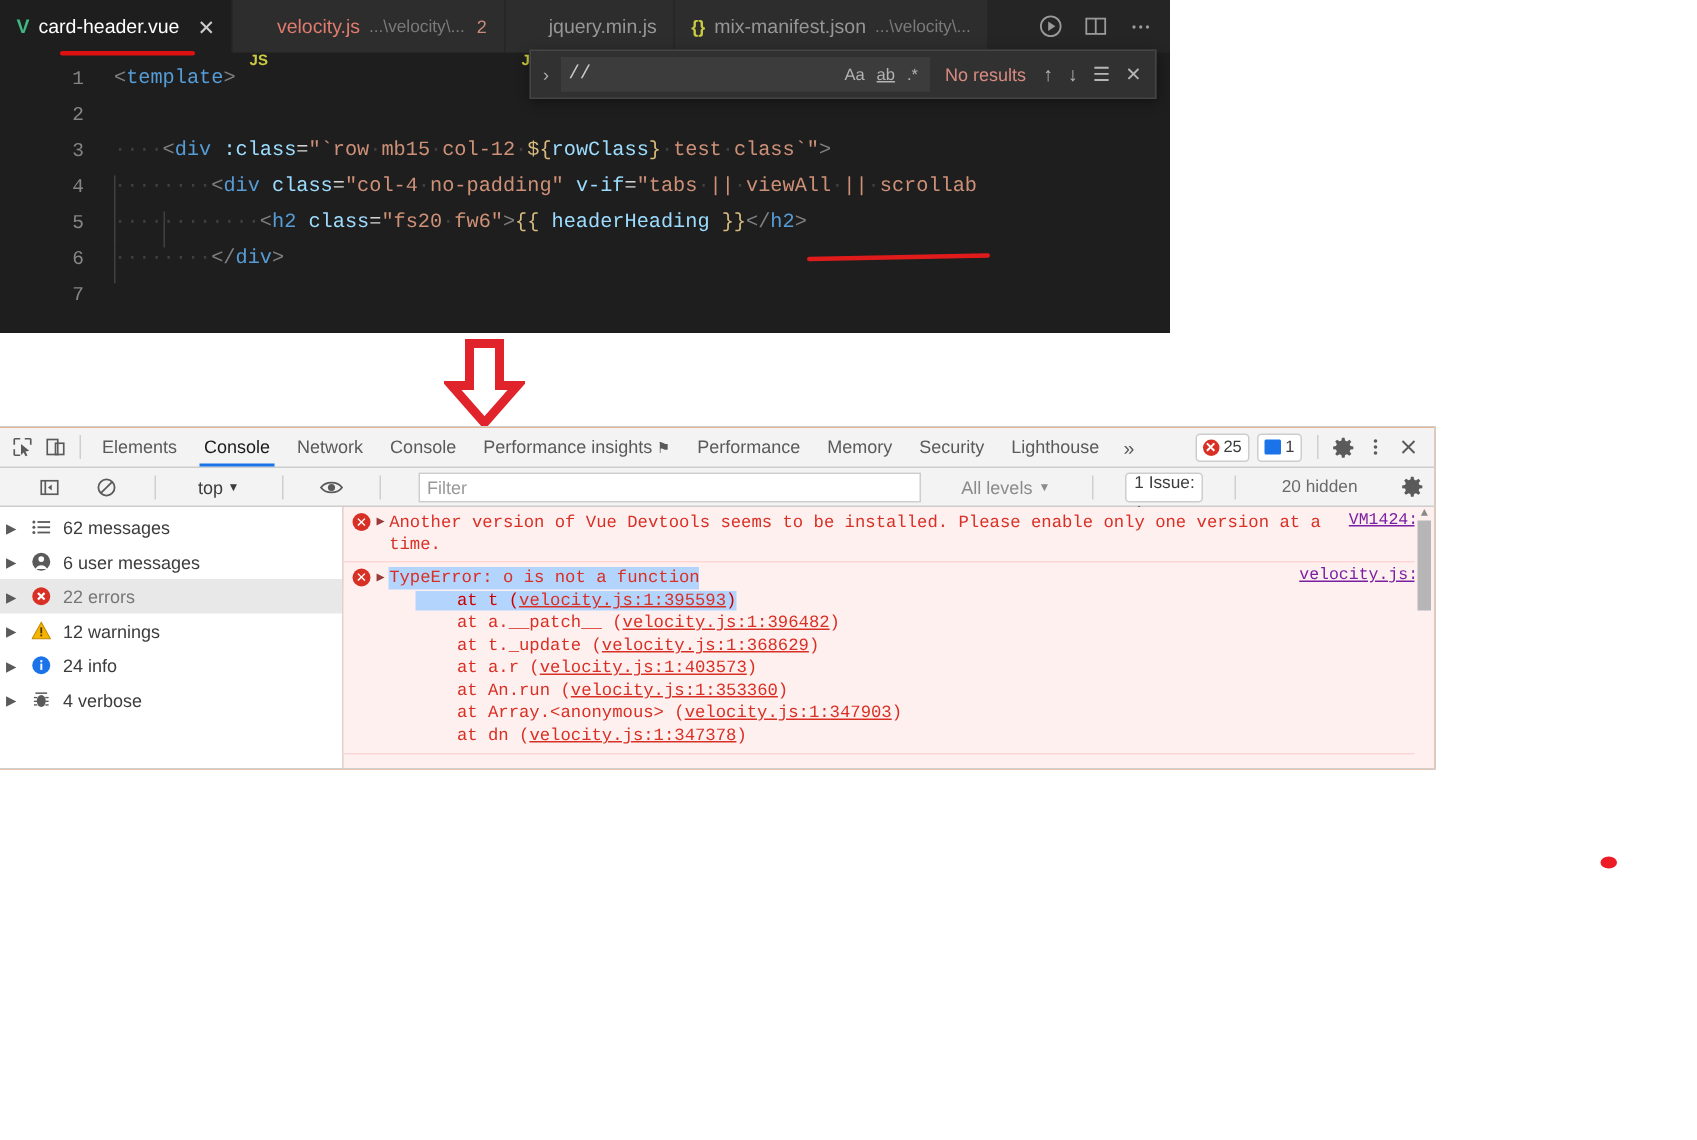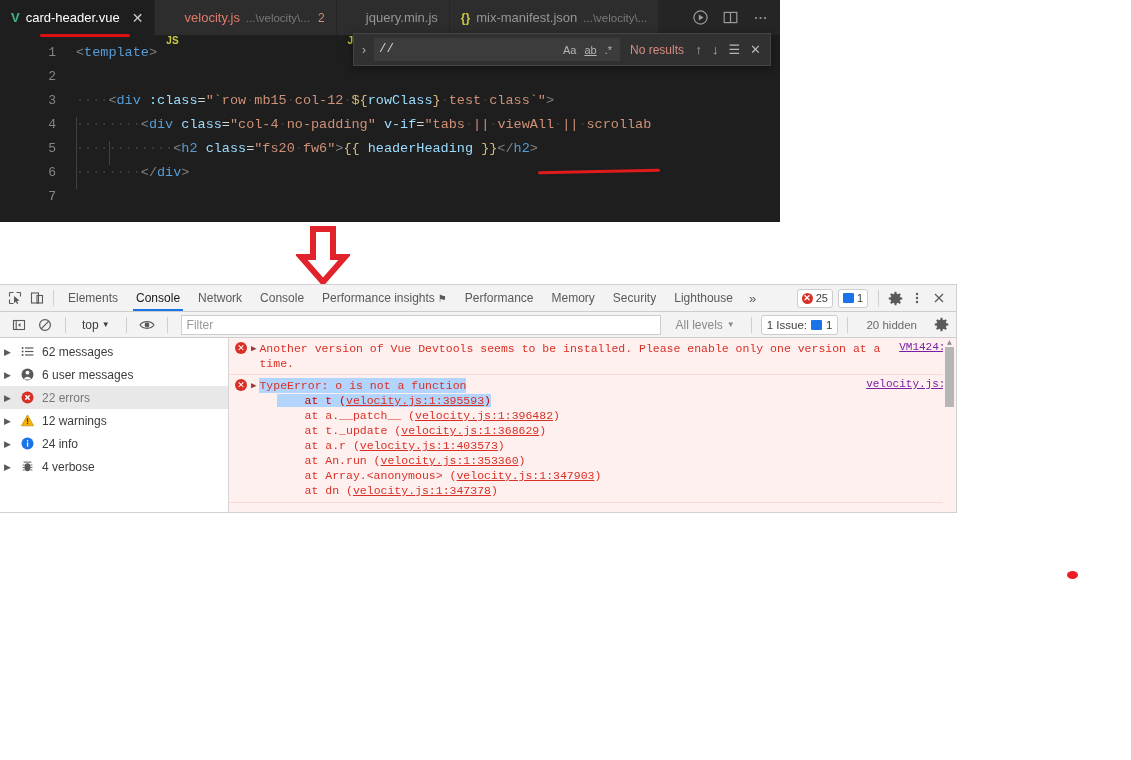--- a/index.html
+++ b/index.html
@@ -146,32 +146,32 @@
   }
   .msg-sq {
     width: 11px; height: 10px; background: #1a73e8; border-radius: 1px;
     display:inline-block;
   }
 
   
   .dt-toolbar {
     display: flex; align-items: center; height: 25px;
     border-bottom: 1px solid #cdcdcd; background: #f3f3f3;
-    padding-left: 8px; font-size: 12px; color: #5a5a5a; gap: 4px;
+    padding-left: 22px; font-size: 12px; color: #5a5a5a; gap: 16px;
   }
   .filter-input {
     flex: 1; height: 18px; background: #fff; border: 1px solid #cdcdcd;
     margin: 0 4px; padding: 0 5px; color: #9a9a9a; font-size: 12px; line-height: 18px;
   }
   .ctx-sel { display:flex; align-items:center; gap:3px; padding: 0 7px; color:#3c3c3c; }
   .levels-sel { display:flex; align-items:center; gap:4px; padding: 0 7px; color:#8a8a8a; }
   .issues-pill {
-    display:inline-flex; align-items:center; gap:4px;
+    display:inline-flex; gap:4px;
     border: 1px solid #cdcdcd; border-radius: 3px; height: 18px;
-    padding: 0 5px; color:#3c3c3c; font-size: 11.5px; background:#fff;
+    padding: 0 5px; color:#3c3c3c; font-size: 11.5px; background:#fff;flex-direction:column;
   }
   .hidden-txt { color: #6a6a6a; font-size: 11.5px; padding: 0 9px; }
 
   
   .console-body { display: flex; height: 177px; position: relative; }
   .console-sidebar {
     width: 228px; flex: 0 0 228px; border-right: 1px solid #d6d6d6;
     background: #fff; padding-top: 2px;
   }
   .cs-row {

